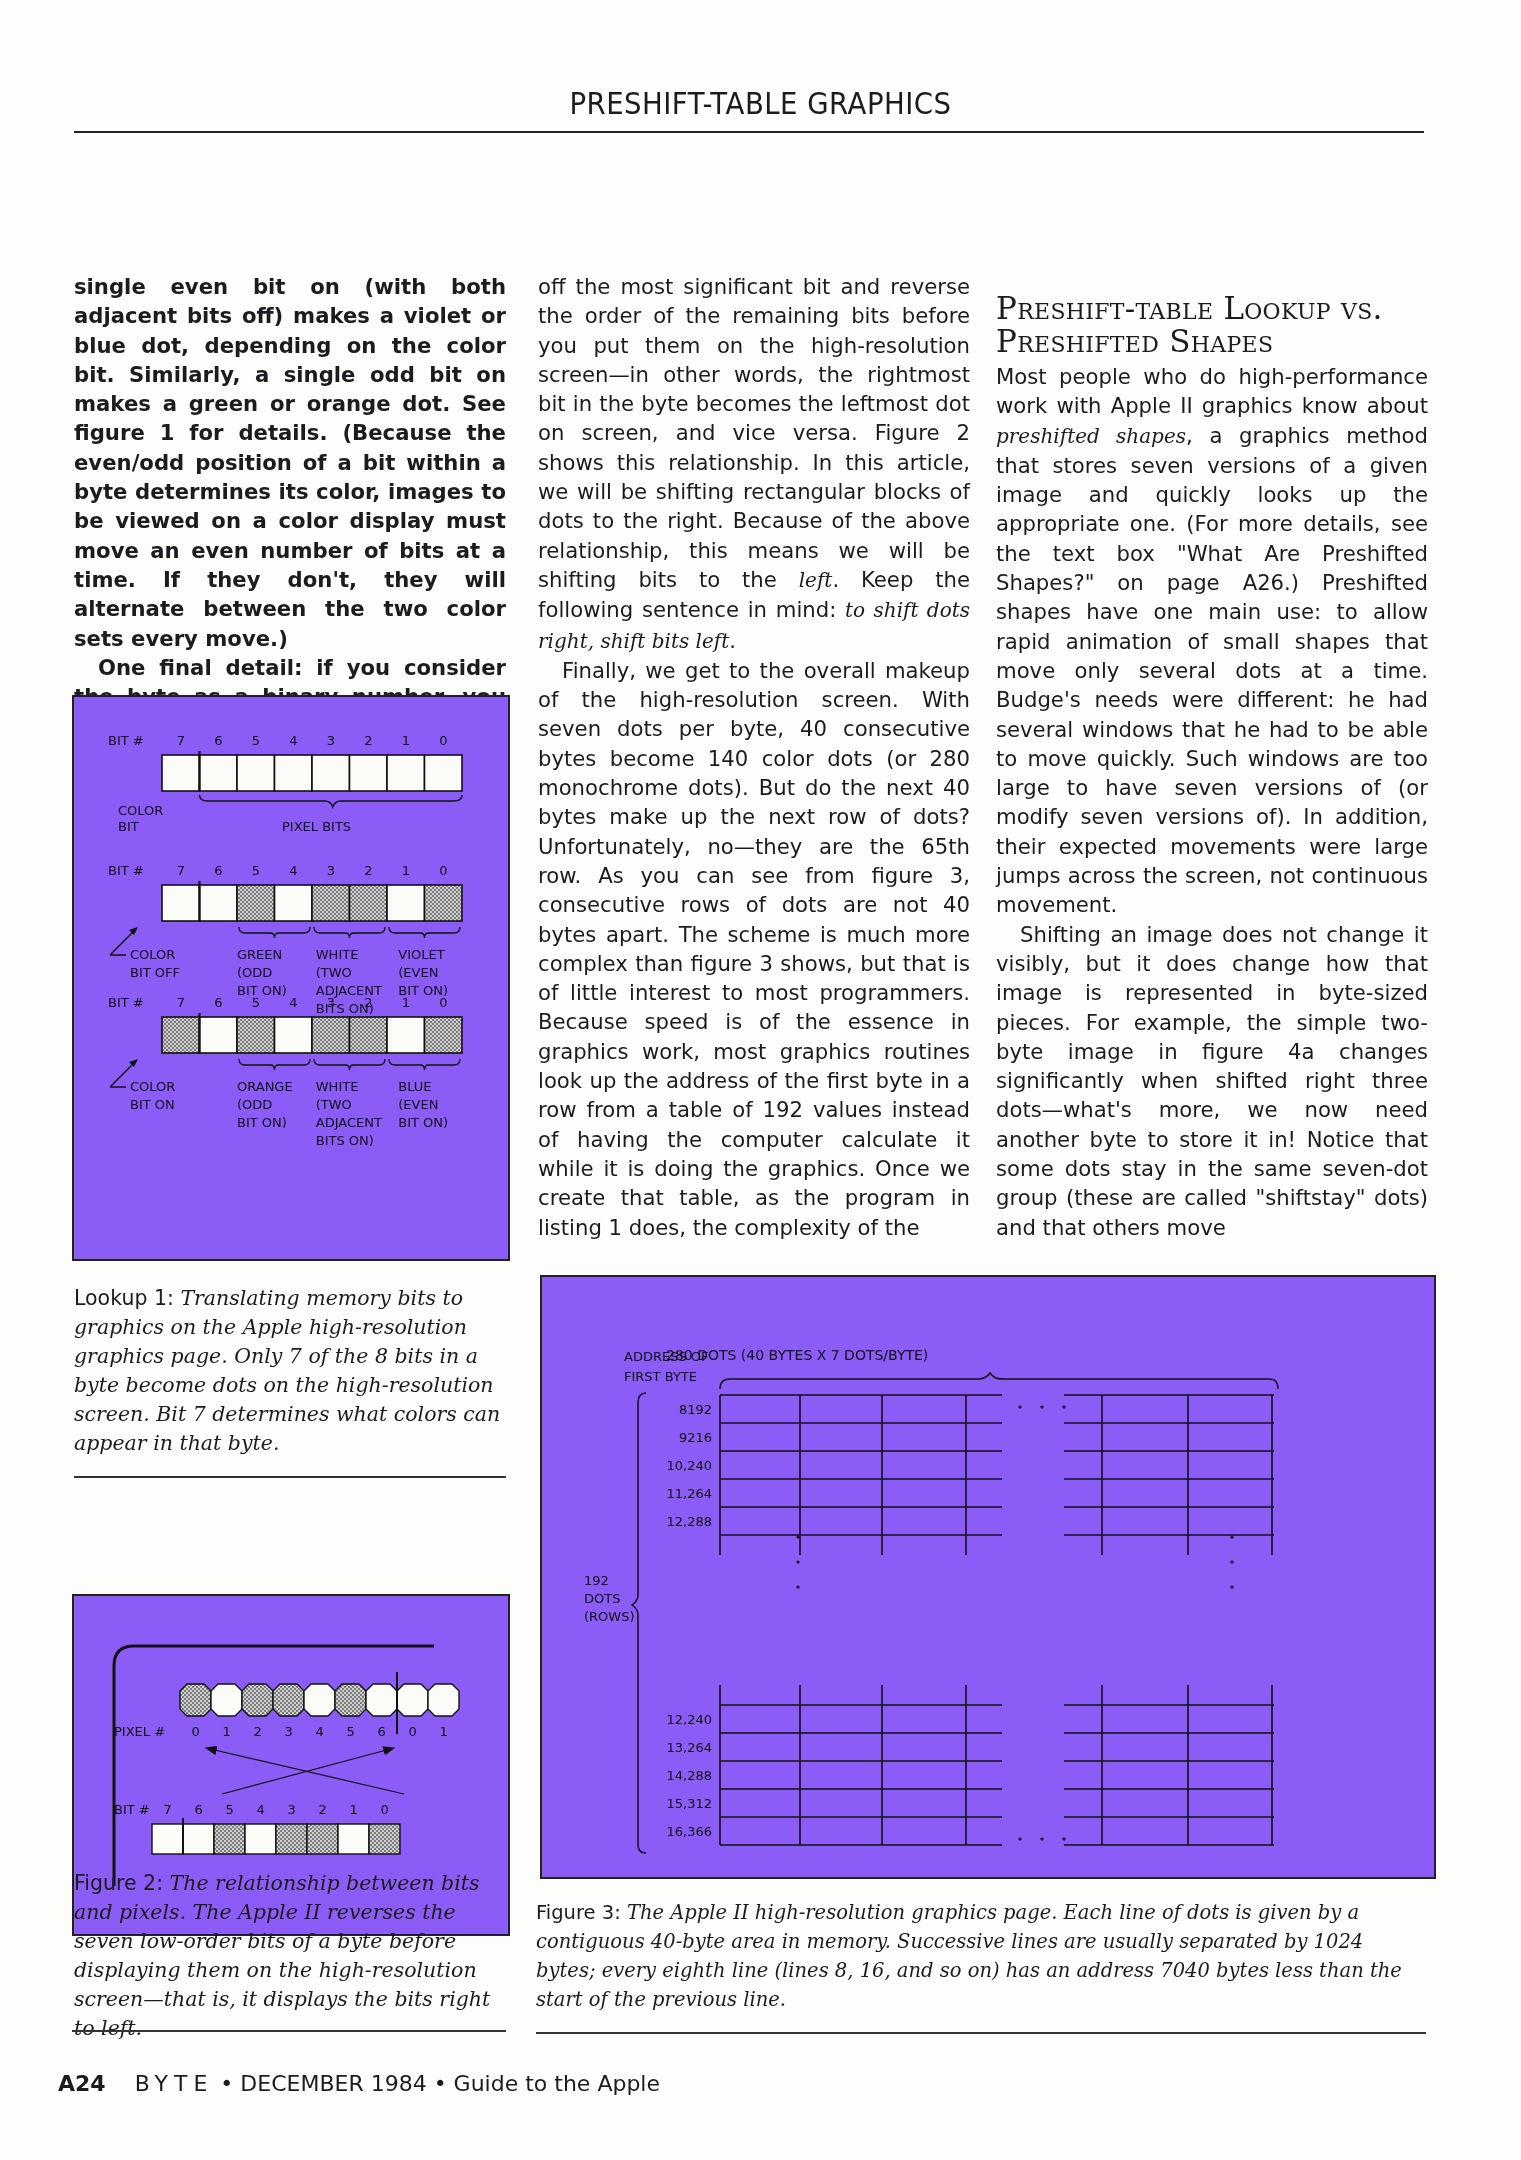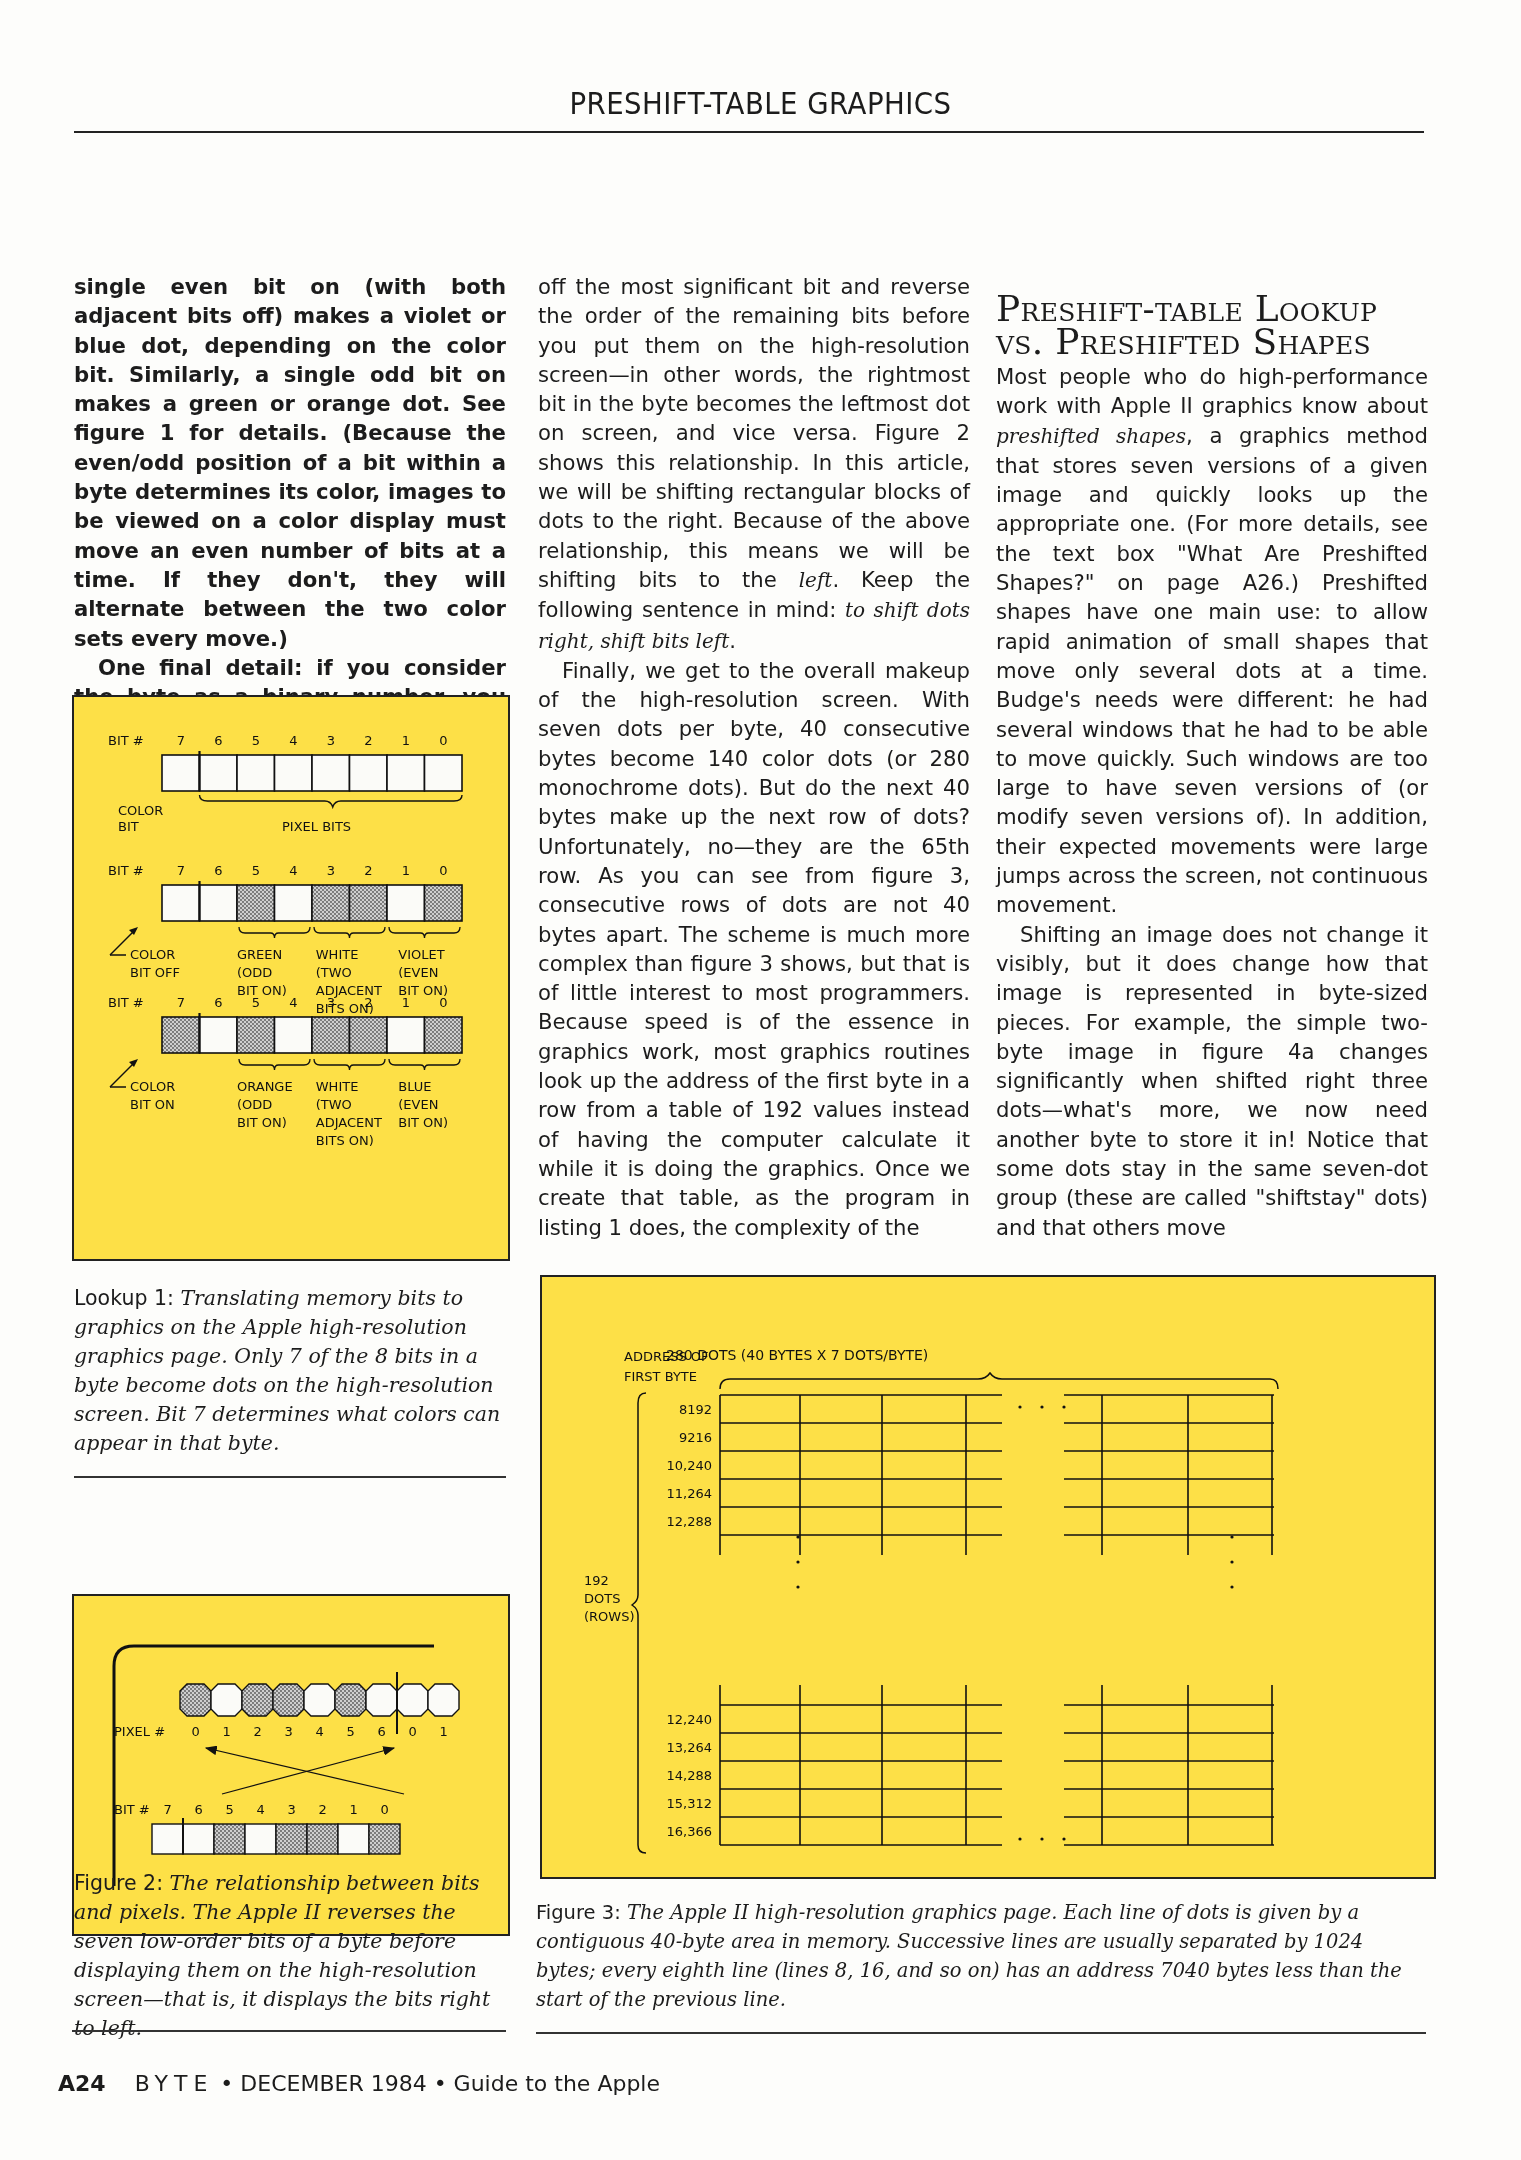--- a/index.html
+++ b/index.html
@@ -16,25 +16,25 @@
   .head-rule { left: 74px; top: 131px; width: 1350px; height: 2px; background: #222; }
 
   .col { font-size: 21.2px; line-height: 29.3px; text-align: justify; }
   .col p { margin: 0; }
   .col p.indent { text-indent: 24px; }
   .col em { font-family: "DejaVu Serif", serif; font-style: italic; font-size: 20px; }
   #col1 { left: 74px; top: 272px; width: 432px; font-weight: bold; }
   #col2 { left: 538px; top: 272px; width: 432px; }
   #col3 { left: 996px; top: 272px; width: 432px; }
   .section-head {
-    font-family: "DejaVu Serif", serif; font-variant: small-caps; font-size: 36px;
+    font-family: "DejaVu Serif", serif; font-variant: small-caps; font-size: 31px;
     line-height: 33px; margin: 20px 0 4px 0; text-align: left; letter-spacing: 0.3px;
   }
 
-  .fig-box { border: 2px solid #222; background: #fde047; }
+  .fig-box { border: 2px solid #222; background: #8b5cf6; }
   .caption { font-size: 20.5px; line-height: 29px; font-family: "DejaVu Serif", serif; }
   .caption .cap-num { font-family: "DejaVu Sans", sans-serif; font-style: normal; }
   .caption .cap-text { font-style: italic; }
   .cap-rule { height: 2px; background: #333; }
 
   .footer { left: 58px; top: 2071px; font-size: 22px; }
   .footer .pg { font-weight: bold; margin-right: 22px; }
   .footer .mag { letter-spacing: 6px; }
 </style>
 </head>

